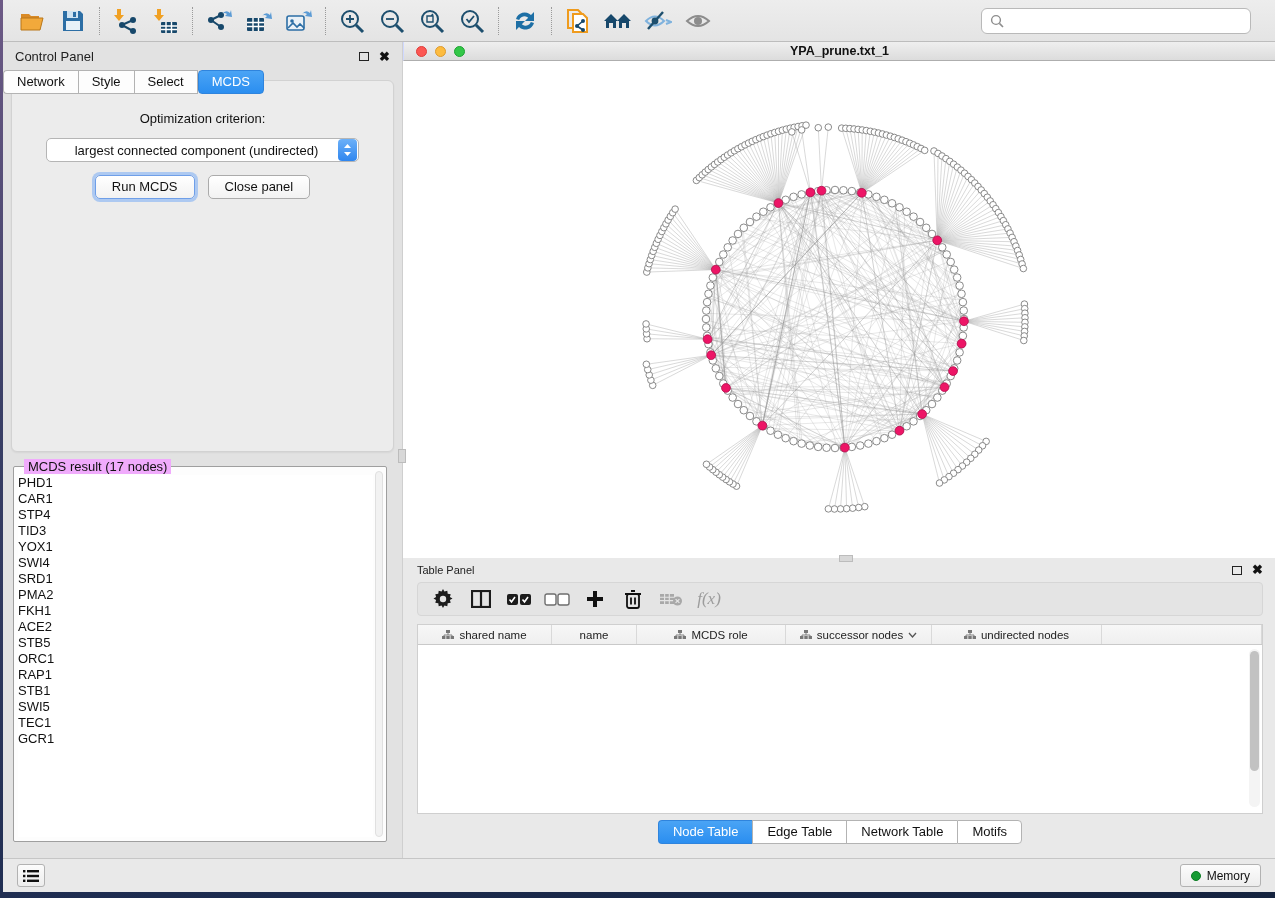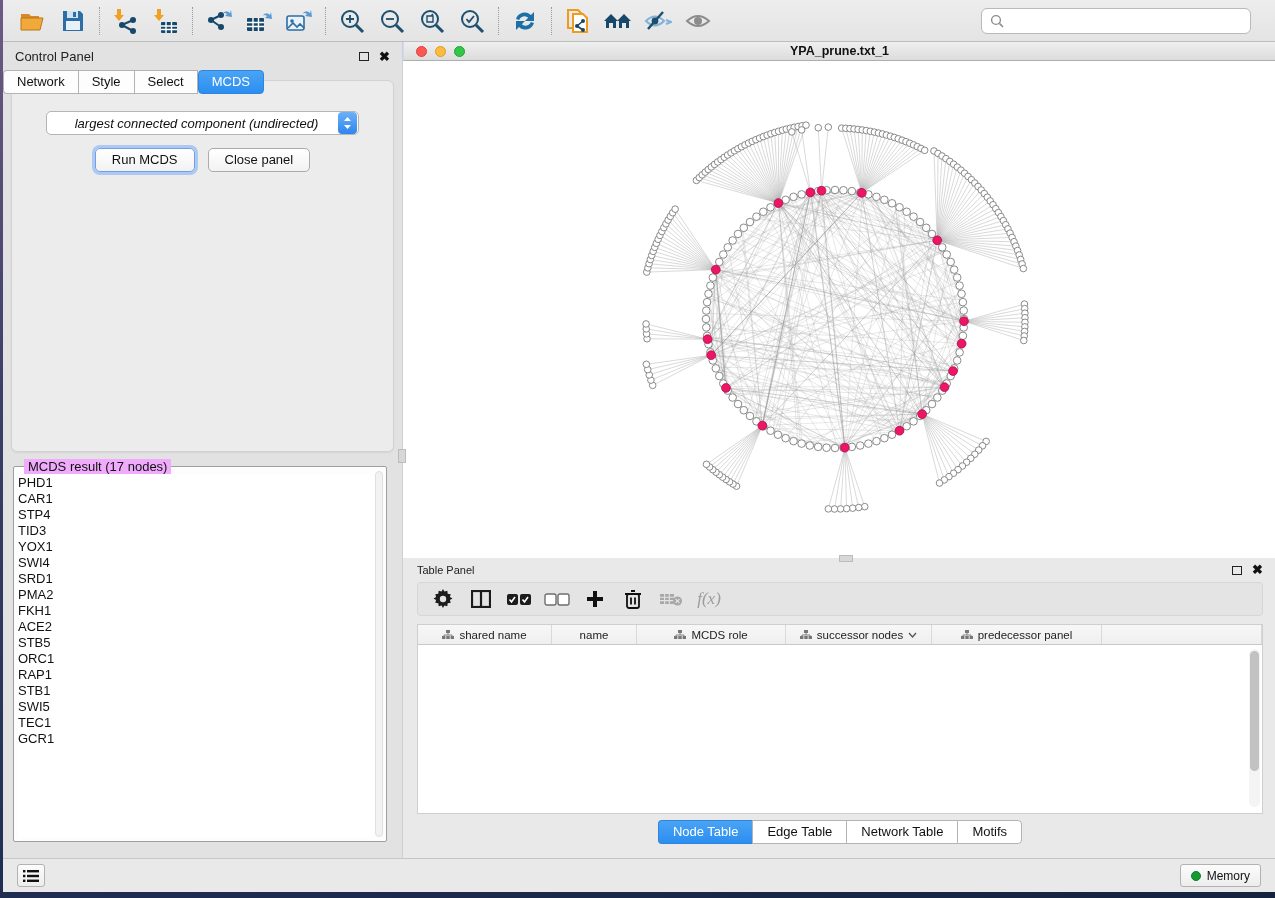--- a/index.html
+++ b/index.html
@@ -26,21 +26,21 @@
   .float-icon { width:10px; height:9px; border:1.6px solid #222; display:inline-block; }
   .close-x { font-size:13px; font-weight:bold; color:#111; line-height:10px; }
   .cp-tabs { display:flex; position:relative; z-index:2; margin-top:2px; }
   .seg { font-size:13px; color:#111; background:#fdfdfd; border:1px solid #b3b3b3; border-right:none; padding:3px 13px 4px; }
   .seg:first-child { border-radius:4px 0 0 4px; }
   .seg.active { background:linear-gradient(#4aa4f5,#2b8ef0); color:#fff; border:1px solid #2f84dd; border-radius:4px; }
   .seg.pre-active { border-right:1px solid #b3b3b3; border-radius:0; }
   .cp-inner { position:absolute; left:8px; right:8px; top:38px; height:372px; background:#ececec; border:1px solid #d2d2d2; border-radius:6px; box-shadow:0 1px 2px rgba(0,0,0,.06); padding-top:30px; text-align:center; }
   .opt-label { font-size:13px; color:#111; margin-bottom:12px; }
   .dropdown { margin:0 auto; width:313px; height:24px; background:#fff; border:1px solid #b5b5b5; border-radius:5px; display:flex; align-items:center; position:relative; }
-  .dropdown .dd-text { flex:1; font-size:13px; color:#111; text-align:center; padding-left:8px;font-style:italic; }
+  .dropdown .dd-text { flex:1; font-size:13px; color:#111; text-align:center; padding-left:8px; }
   .dd-stepper { width:19px; height:22px; margin-right:1px; border-radius:4px; background:linear-gradient(#6cb0f8,#2f86ef); display:flex; flex-direction:column; align-items:center; justify-content:center; color:#fff; }
   .dd-stepper svg { display:block; }
   .btn-row { margin-top:13px; display:flex; justify-content:center; gap:13px; }
   .push-btn { font-size:13px; color:#111; background:linear-gradient(#ffffff,#f2f2f2); border:1px solid #ababab; border-radius:5px; padding:3px 16px 4px; }
   .push-btn.focused { border-color:#6f9fe8; box-shadow:0 0 0 3px rgba(110,165,245,.5); }
 
   .result-group { position:absolute; left:10px; right:15px; top:424px; height:376px; border:1px solid #9f9f9f; border-radius:2px; background:#fdfdfd; }
   .result-legend { position:absolute; top:-8px; left:10px; background:#f0abfc; padding:0 4px; font-size:13px; color:#111; }
   .result-list { position:absolute; inset:8px 13px 4px 4px; overflow:hidden; font-size:13px; color:#111; line-height:16px; background:#fff;}
   .result-scroll { position:absolute; top:4px; bottom:4px; right:3px; width:8px; background:#f2f2f2; border:1px solid #e0e0e0; border-radius:4px; }
@@ -243,20 +243,21 @@
           <span class="close-x">✖</span>
         </span>
       </div>
       <div class="cp-tabs">
         <span class="seg">Network</span>
         <span class="seg">Style</span>
         <span class="seg pre-active">Select</span>
         <span class="seg active">MCDS</span>
       </div>
       <div class="cp-inner">
+        <div class="opt-label">Optimization criterion:</div>
         <div class="dropdown">
           <span class="dd-text">largest connected component (undirected)</span>
           <span class="dd-stepper">
             <svg width="9" height="14" viewBox="0 0 9 14">
                 <path d="M4.5 1 L8 5 H1z" fill="#fff"></path>
                 <path d="M4.5 13 L1 9 H8z" fill="#fff"></path>
               </svg>
           </span>
         </div>
         <div class="btn-row">
@@ -1133,21 +1134,21 @@
                 </svg>
               </div>
               <div class="th">
                 <svg width="12" height="10" viewBox="0 0 12 10">
                   <rect x="4" y="0" width="4" height="3" fill="#777"></rect>
                   <rect x="0" y="6" width="3.4" height="3" fill="#777"></rect>
                   <rect x="4.3" y="6" width="3.4" height="3" fill="#777"></rect>
                   <rect x="8.6" y="6" width="3.4" height="3" fill="#777"></rect>
                   <path d="M6 3 v2 M2 6 v-1 h8 v1" stroke="#777" fill="none" stroke-width="0.9"></path>
                 </svg>
-                <span>predecessor panel</span>
+                <span>undirected nodes</span>
               </div>
               <div class="th"></div>
             </div>
           <div id="tbody">
               <div class="tr">
                 <div class="td">FKH1</div>
                 <div class="td">FKH1</div>
                 <div class="td">dominator</div>
                 <div class="td num">96</div>
                 <div class="td num">2</div>

